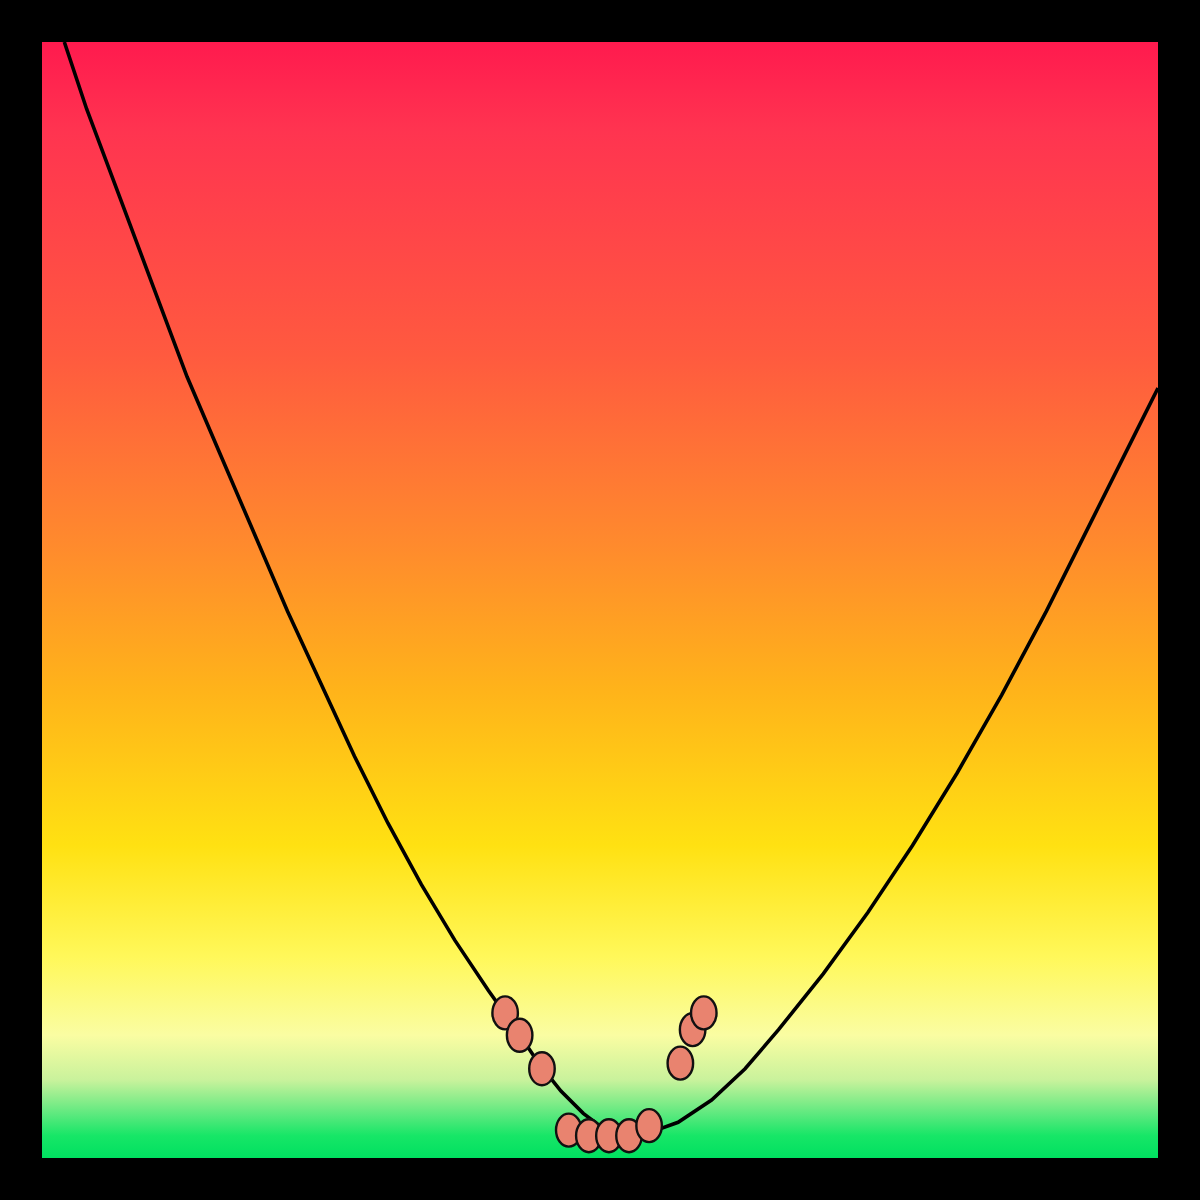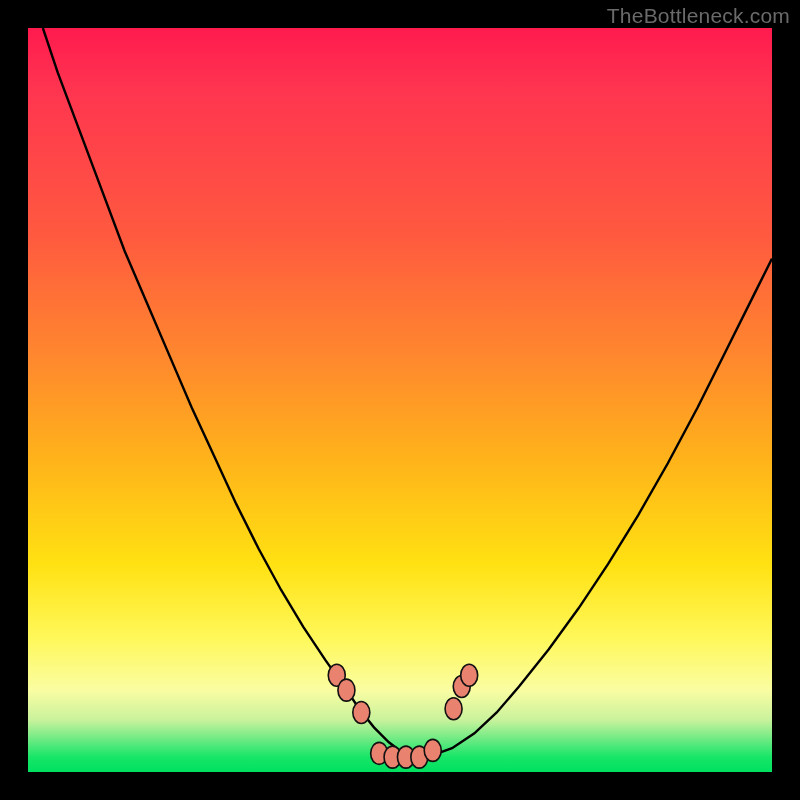--- a/index.html
+++ b/index.html
@@ -73,14 +73,13 @@
           <ellipse cx="364.56" cy="729.12" rx="8.5" ry="11" fill="#e9836f" stroke="#111111" stroke-width="1.6"></ellipse>
           <ellipse cx="377.95" cy="729.12" rx="8.5" ry="11" fill="#e9836f" stroke="#111111" stroke-width="1.6"></ellipse>
           <ellipse cx="391.34" cy="729.12" rx="8.5" ry="11" fill="#e9836f" stroke="#111111" stroke-width="1.6"></ellipse>
           <ellipse cx="404.74" cy="722.42" rx="8.5" ry="11" fill="#e9836f" stroke="#111111" stroke-width="1.6"></ellipse>
           <ellipse cx="425.57" cy="680.76" rx="8.5" ry="11" fill="#e9836f" stroke="#111111" stroke-width="1.6"></ellipse>
           <ellipse cx="433.75" cy="658.44" rx="8.5" ry="11" fill="#e9836f" stroke="#111111" stroke-width="1.6"></ellipse>
           <ellipse cx="441.19" cy="647.28" rx="8.5" ry="11" fill="#e9836f" stroke="#111111" stroke-width="1.6"></ellipse>
         </g>
     </svg>
   </div>
-  <div class="watermark">TheBottleneck.com</div>
 </div>
 
 </body></html>

